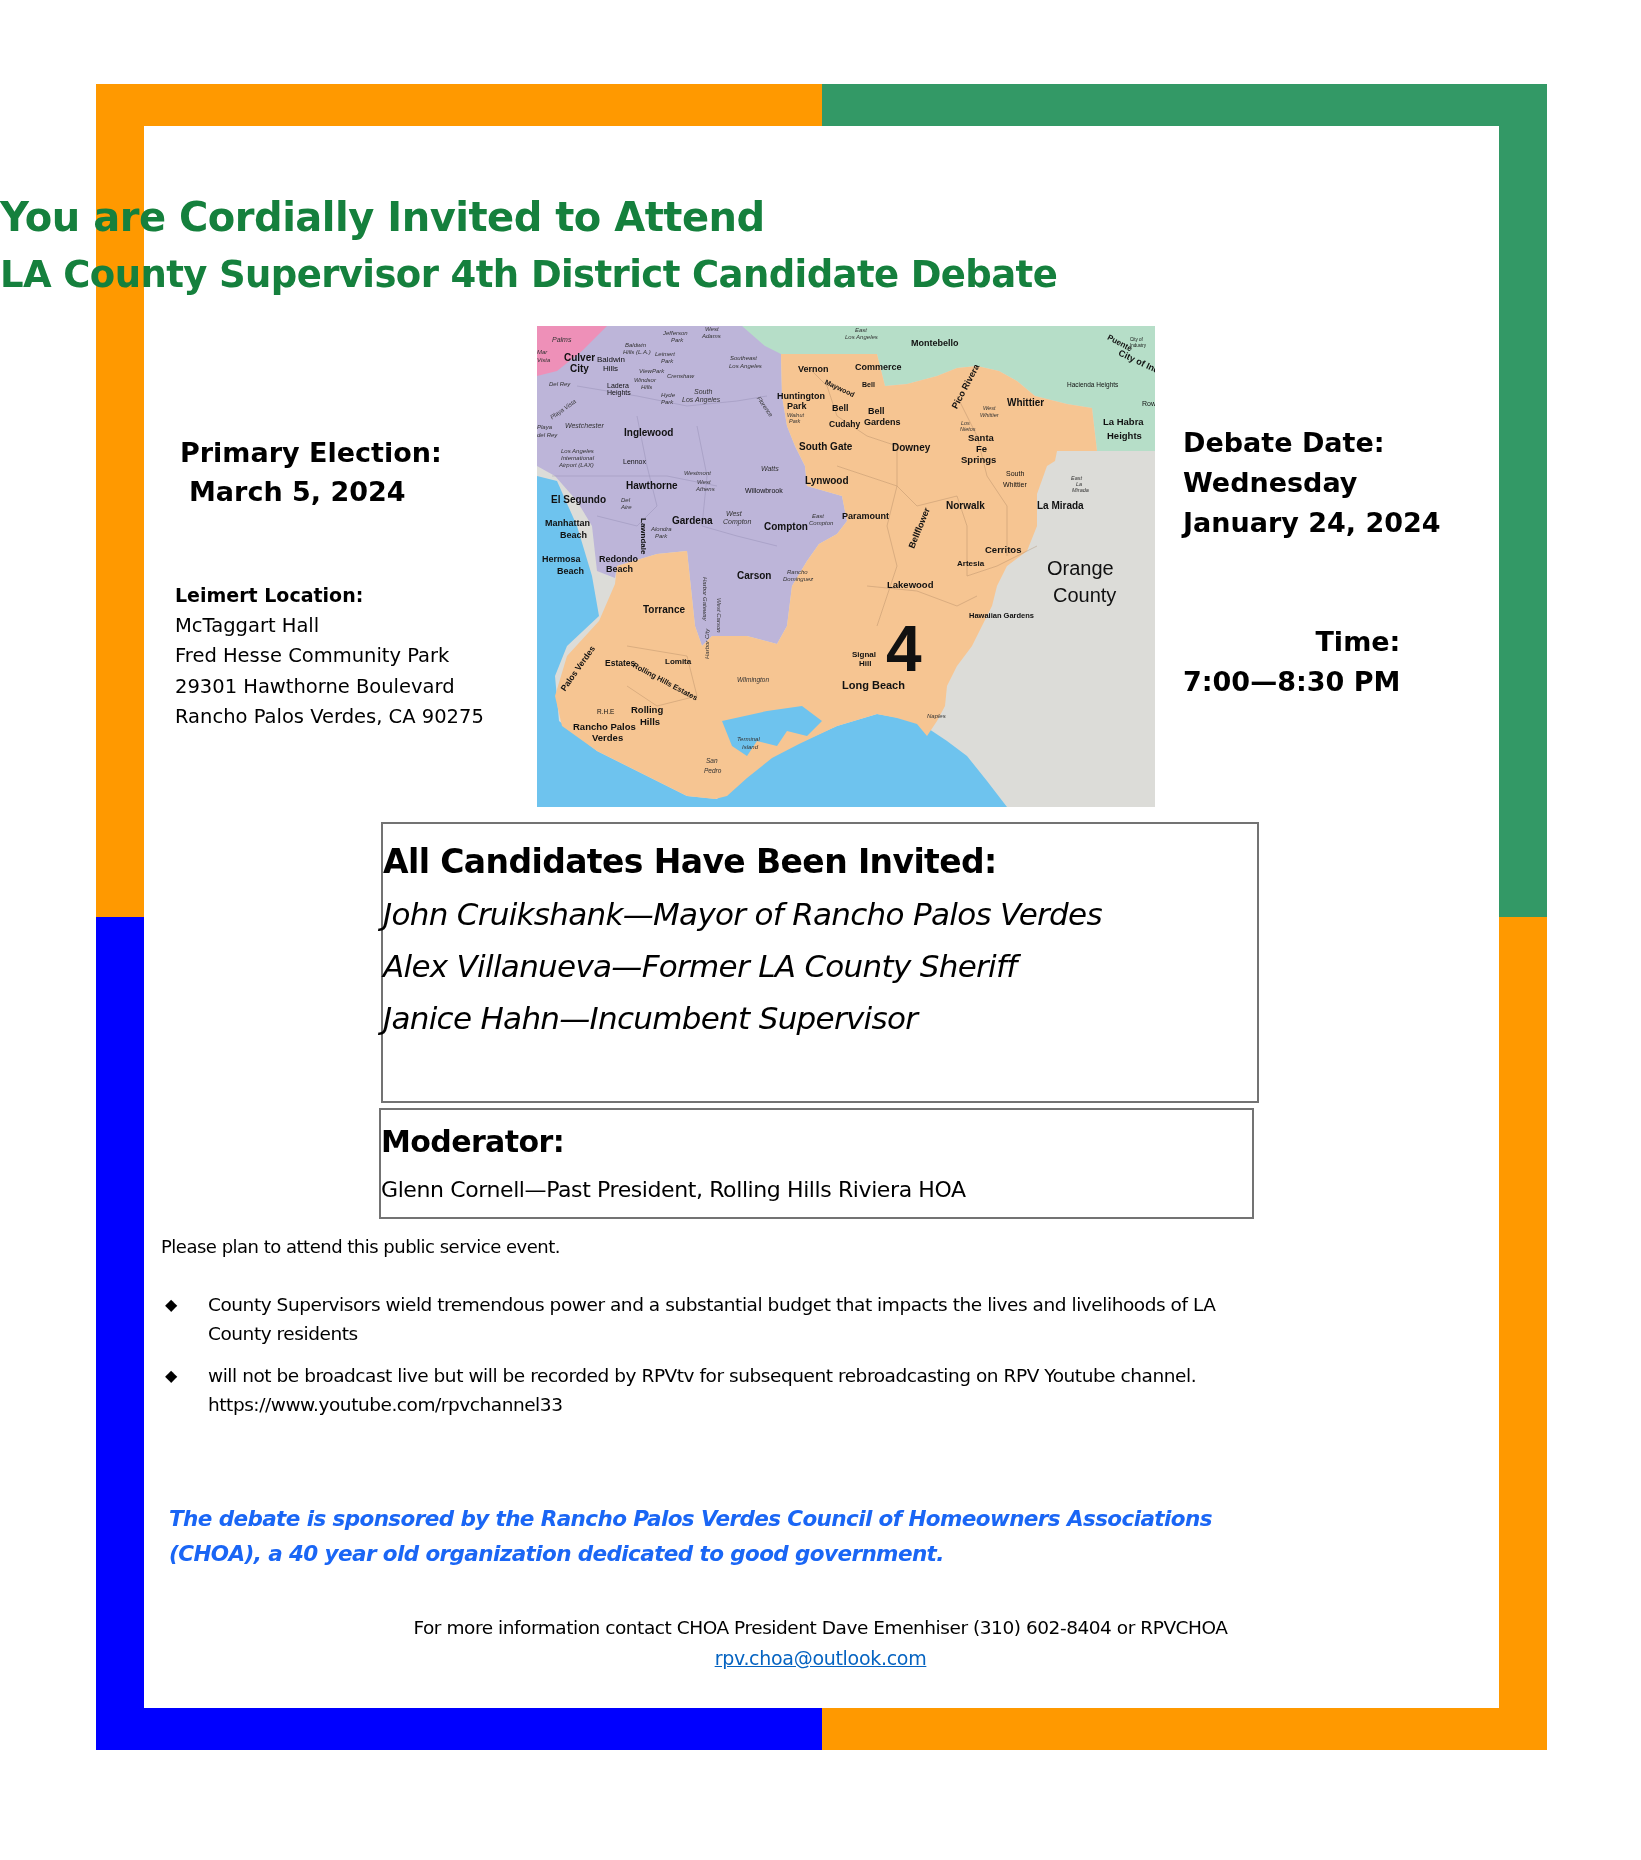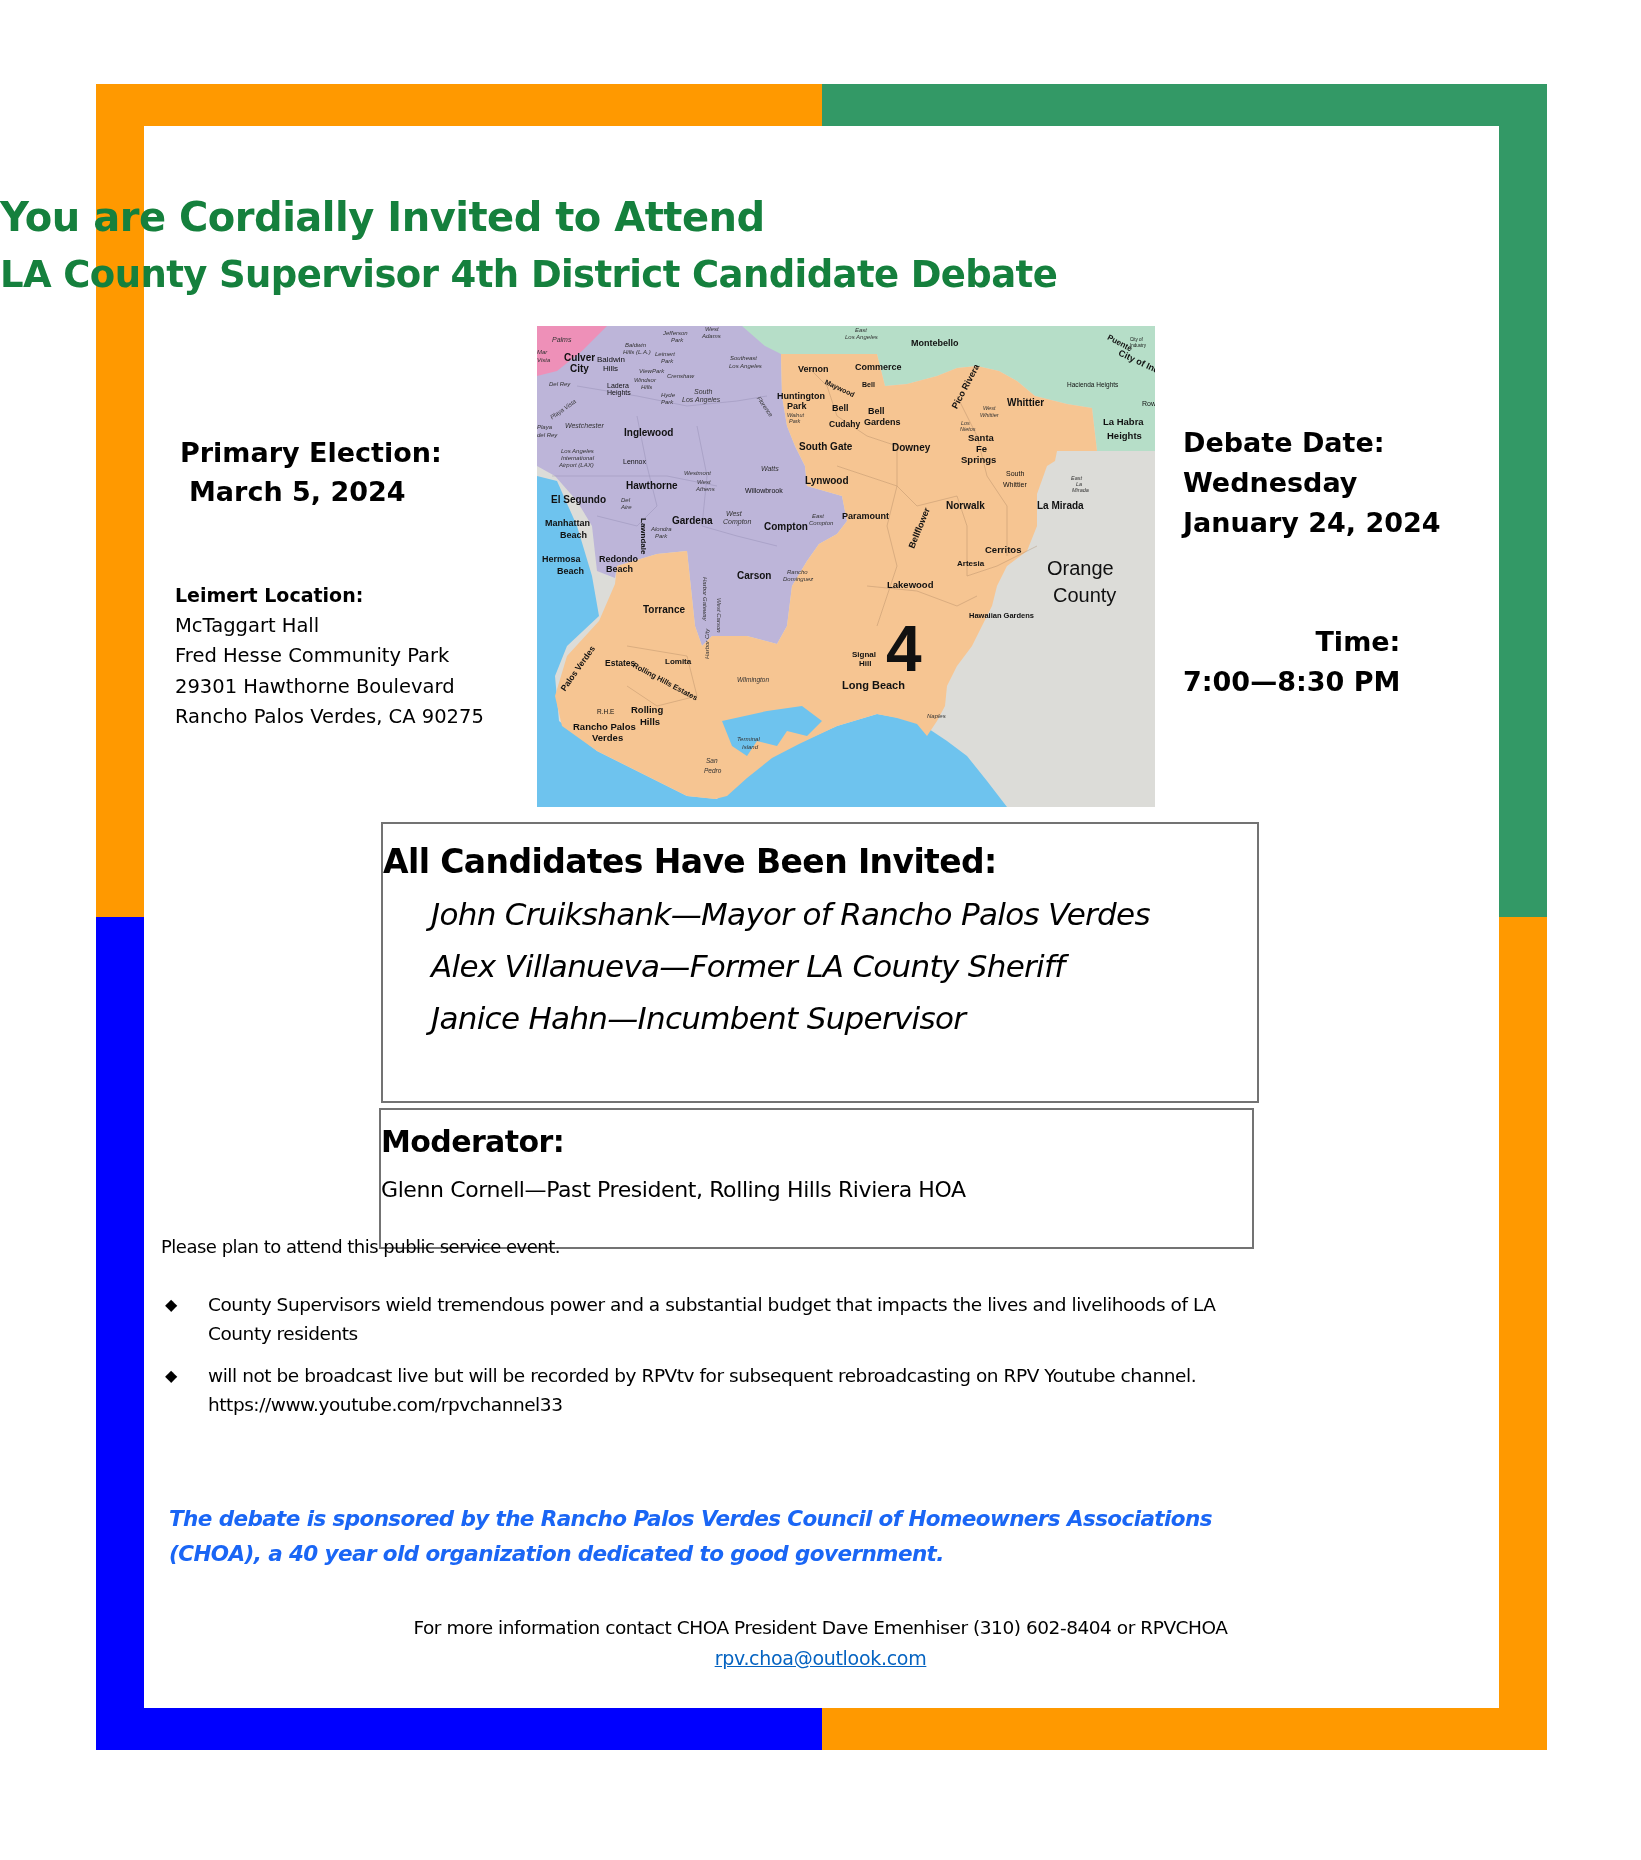--- a/index.html
+++ b/index.html
@@ -18,22 +18,22 @@
   .debate { left:1183px; top:423px; font-size:27px; line-height:40px; }
   .debate span { display:block; }
   .timeblk { left:1183px; top:622px; font-size:27px; line-height:40px; }
   .timeblk span { display:block;text-align:right; }
   .map { position:absolute; left:537px; top:326px; width:618px; height:481px; overflow:hidden; }
   .map svg { display:block; }
   .box { position:absolute; border:2px solid #737373; box-sizing:border-box; background:#fff; text-align:left; font-family:"DejaVu Sans", sans-serif; color:#000; }
   .cand-box { left:381px; top:822px; width:878px; height:281px; }
   .cand-box .head { font-weight:bold; font-size:33px; margin-top:18px; letter-spacing:-0.6px; }
   .cand-box .cand { font-style:italic; font-size:31px; line-height:52px; letter-spacing:-0.7px; }
-  .cand-box .cands { margin-top:7px;margin-left:48px; }
-  .mod-box { left:379px; top:1108px; width:875px; height:141px; }
+  .cand-box .cands { margin-top:7px; }
+  .mod-box { left:379px; top:1108px; width:875px; height:111px; }
   .mod-box .head { font-weight:bold; font-size:30px; margin-top:14px; letter-spacing:-0.6px; }
   .mod-box .line { font-size:22px; margin-top:18px; letter-spacing:-0.4px; }
   .plan { position:absolute; left:161px; top:1236px; font-size:18px; font-family:"DejaVu Sans", sans-serif; color:#000; letter-spacing:-0.5px; white-space:nowrap; }
   .bullets { position:absolute; left:160px; top:1290px; width:1340px; font-family:"DejaVu Sans", sans-serif; font-size:18.5px; line-height:29px; color:#000; letter-spacing:-0.45px; }
   .bullet { position:relative; padding-left:48px; margin-bottom:13px; }
   .bullet .dia { position:absolute; left:5px; top:0; font-size:16px; }
   .sponsor { position:absolute; left:169px; top:1501px; font-family:"DejaVu Sans", sans-serif; font-weight:bold; font-style:italic; color:#1a66f5; font-size:21.5px; line-height:35px; letter-spacing:-0.6px; white-space:nowrap; }
   .sponsor span { display:block; }
   .contact { position:absolute; left:0; width:1641px; top:1617px; text-align:center; font-family:"DejaVu Sans", sans-serif; font-size:18.5px; letter-spacing:-0.45px; color:#000; white-space:nowrap; }
   .email { position:absolute; left:0; width:1641px; top:1647px; text-align:center; font-family:"DejaVu Sans", sans-serif; font-size:19px; letter-spacing:-0.3px; }

